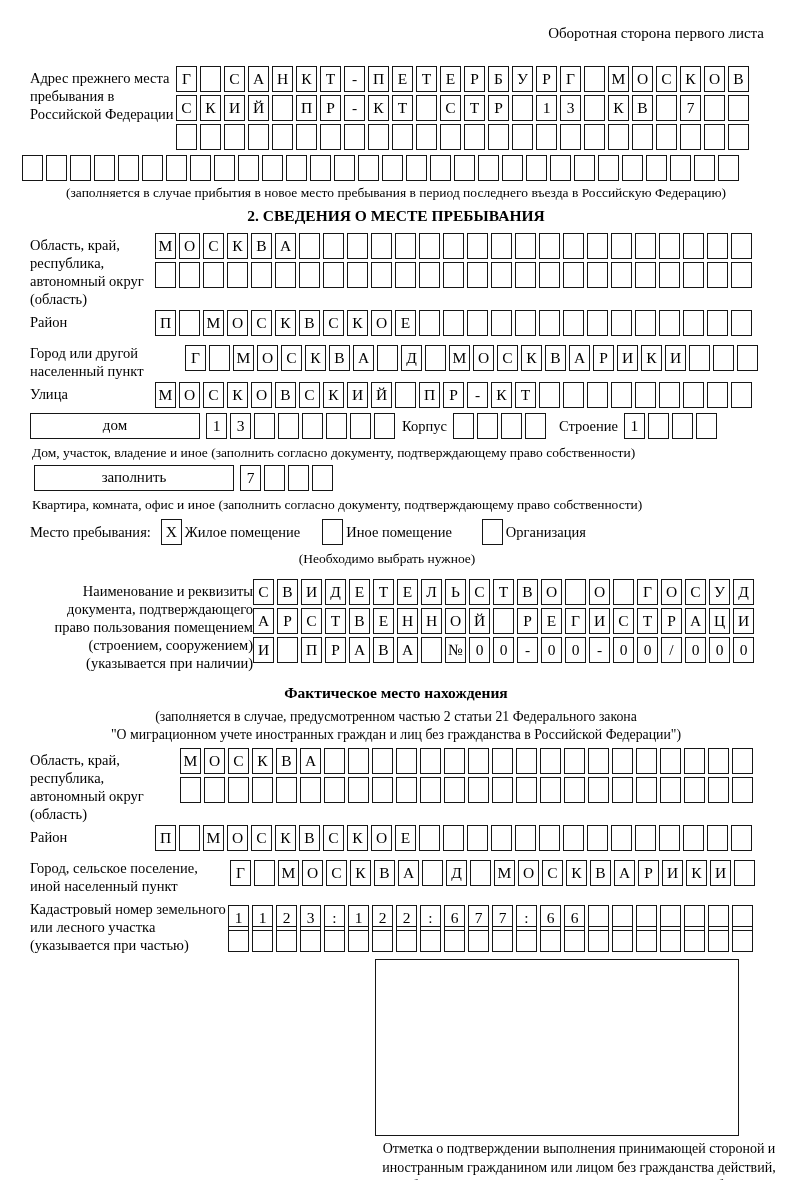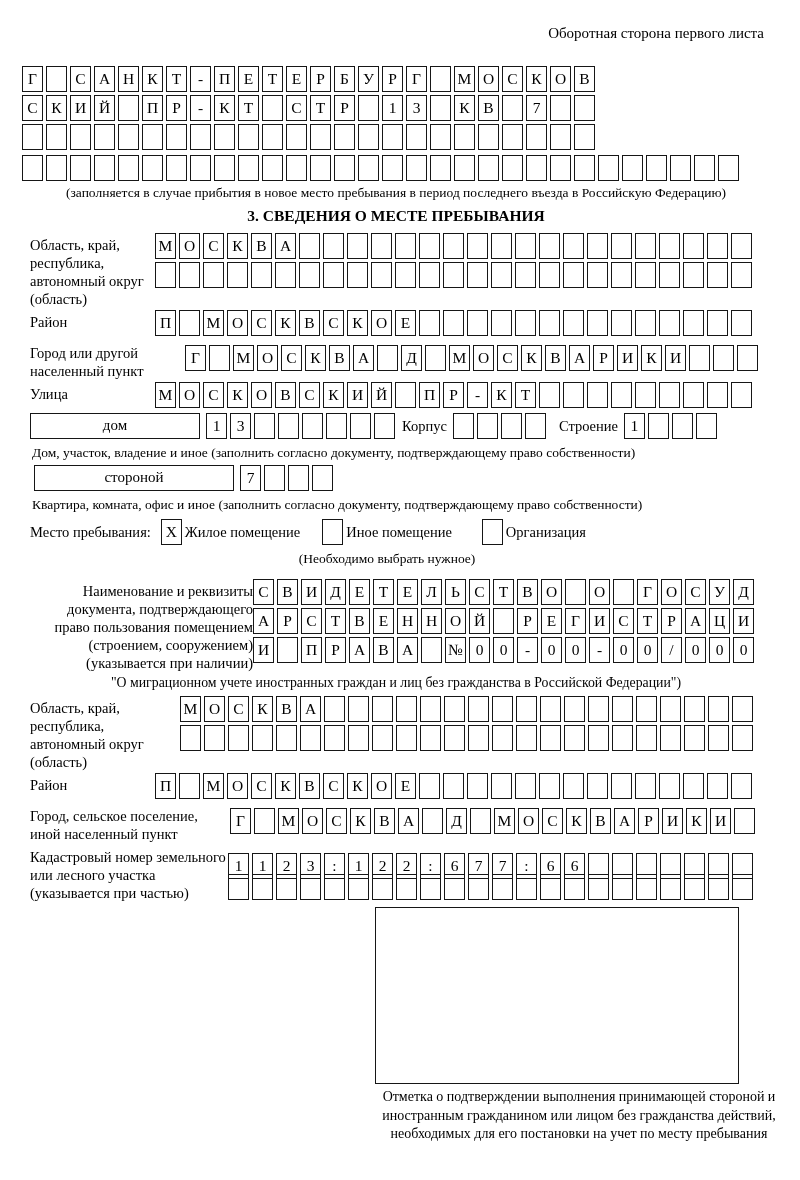--- a/index.html
+++ b/index.html
@@ -54,30 +54,31 @@
   .pt4 { padding-top: 4px; }
 </style>
 </head>
 <body>
 
 <div class="page">
 
   <div class="header-note">Оборотная сторона первого листа</div>
 
   <div class="form-row">
+    <div class="lbl w148">Адрес прежнего места пребывания в Российской Федерации</div>
     <div>
       <div class="grid-row"><span class="cell">Г</span><span class="cell"></span><span class="cell">С</span><span class="cell">А</span><span class="cell">Н</span><span class="cell">К</span><span class="cell">Т</span><span class="cell">-</span><span class="cell">П</span><span class="cell">Е</span><span class="cell">Т</span><span class="cell">Е</span><span class="cell">Р</span><span class="cell">Б</span><span class="cell">У</span><span class="cell">Р</span><span class="cell">Г</span><span class="cell"></span><span class="cell">М</span><span class="cell">О</span><span class="cell">С</span><span class="cell">К</span><span class="cell">О</span><span class="cell">В</span></div>
       <div class="grid-row"><span class="cell">С</span><span class="cell">К</span><span class="cell">И</span><span class="cell">Й</span><span class="cell"></span><span class="cell">П</span><span class="cell">Р</span><span class="cell">-</span><span class="cell">К</span><span class="cell">Т</span><span class="cell"></span><span class="cell">С</span><span class="cell">Т</span><span class="cell">Р</span><span class="cell"></span><span class="cell">1</span><span class="cell">3</span><span class="cell"></span><span class="cell">К</span><span class="cell">В</span><span class="cell"></span><span class="cell">7</span><span class="cell"></span><span class="cell"></span></div>
       <div class="grid-row"><span class="cell"></span><span class="cell"></span><span class="cell"></span><span class="cell"></span><span class="cell"></span><span class="cell"></span><span class="cell"></span><span class="cell"></span><span class="cell"></span><span class="cell"></span><span class="cell"></span><span class="cell"></span><span class="cell"></span><span class="cell"></span><span class="cell"></span><span class="cell"></span><span class="cell"></span><span class="cell"></span><span class="cell"></span><span class="cell"></span><span class="cell"></span><span class="cell"></span><span class="cell"></span><span class="cell"></span></div>
     </div>
   </div>
   <div class="grid-row"><span class="cell"></span><span class="cell"></span><span class="cell"></span><span class="cell"></span><span class="cell"></span><span class="cell"></span><span class="cell"></span><span class="cell"></span><span class="cell"></span><span class="cell"></span><span class="cell"></span><span class="cell"></span><span class="cell"></span><span class="cell"></span><span class="cell"></span><span class="cell"></span><span class="cell"></span><span class="cell"></span><span class="cell"></span><span class="cell"></span><span class="cell"></span><span class="cell"></span><span class="cell"></span><span class="cell"></span><span class="cell"></span><span class="cell"></span><span class="cell"></span><span class="cell"></span><span class="cell"></span><span class="cell"></span></div>
   <div class="note mb6">(заполняется в случае прибытия в новое место пребывания в период последнего въезда в Российскую Федерацию)</div>
 
-  <div class="sec-title">3. СВЕДЕНИЯ О МЕСТЕ ПРЕБЫВАНИЯ</div>
+  <div class="sec-title">2. СВЕДЕНИЯ О МЕСТЕ ПРЕБЫВАНИЯ</div>
 
   <div class="form-row">
     <div class="lbl w127">Область, край, республика, автономный округ (область)</div>
     <div>
       <div class="grid-row"><span class="cell">М</span><span class="cell">О</span><span class="cell">С</span><span class="cell">К</span><span class="cell">В</span><span class="cell">А</span><span class="cell"></span><span class="cell"></span><span class="cell"></span><span class="cell"></span><span class="cell"></span><span class="cell"></span><span class="cell"></span><span class="cell"></span><span class="cell"></span><span class="cell"></span><span class="cell"></span><span class="cell"></span><span class="cell"></span><span class="cell"></span><span class="cell"></span><span class="cell"></span><span class="cell"></span><span class="cell"></span><span class="cell"></span></div>
       <div class="grid-row"><span class="cell"></span><span class="cell"></span><span class="cell"></span><span class="cell"></span><span class="cell"></span><span class="cell"></span><span class="cell"></span><span class="cell"></span><span class="cell"></span><span class="cell"></span><span class="cell"></span><span class="cell"></span><span class="cell"></span><span class="cell"></span><span class="cell"></span><span class="cell"></span><span class="cell"></span><span class="cell"></span><span class="cell"></span><span class="cell"></span><span class="cell"></span><span class="cell"></span><span class="cell"></span><span class="cell"></span><span class="cell"></span></div>
     </div>
   </div>
 
   <div class="form-row">
@@ -101,21 +102,21 @@
     <div class="grid-row"><span class="cell">1</span><span class="cell">3</span><span class="cell"></span><span class="cell"></span><span class="cell"></span><span class="cell"></span><span class="cell"></span><span class="cell"></span></div>
     <div class="inline-lbl" style="margin:0 6px 0 4px;">Корпус</div>
     <div class="grid-row"><span class="cell"></span><span class="cell"></span><span class="cell"></span><span class="cell"></span></div>
     <div class="inline-lbl" style="margin:0 6px 0 10px;">Строение</div>
     <div class="grid-row"><span class="cell">1</span><span class="cell"></span><span class="cell"></span><span class="cell"></span></div>
   </div>
   <div class="note" style="text-align:left; padding-left:10px; margin-bottom:4px;">Дом, участок, владение и иное (заполнить согласно документу, подтверждающему право собственности)</div>
 
   <div class="apt-row">
     <div style="width:12px"></div>
-    <div class="widebox" style="width:200px; margin-right:6px;">стороной</div>
+    <div class="widebox" style="width:200px; margin-right:6px;">заполнить</div>
     <div class="grid-row"><span class="cell">7</span><span class="cell"></span><span class="cell"></span><span class="cell"></span></div>
   </div>
   <div class="note" style="text-align:left; padding-left:10px; margin-bottom:6px;">Квартира, комната, офис и иное (заполнить согласно документу, подтверждающему право собственности)</div>
 
   <div class="stay-row">
     <div style="width:8px"></div>
     <div class="inline-lbl">Место пребывания:</div>
     <div class="grid-row"><span class="cell">X</span></div>
     <div class="inline-lbl" style="margin-right:22px;">Жилое помещение</div>
     <div class="grid-row"><span class="cell"></span></div>
@@ -127,20 +128,22 @@
 
   <div class="form-row">
     <div class="lbl w225">Наименование и реквизиты документа, подтверждающего право пользования помещением (строением, сооружением) (указывается при наличии)</div>
     <div>
       <div class="grid-row"><span class="cell">С</span><span class="cell">В</span><span class="cell">И</span><span class="cell">Д</span><span class="cell">Е</span><span class="cell">Т</span><span class="cell">Е</span><span class="cell">Л</span><span class="cell">Ь</span><span class="cell">С</span><span class="cell">Т</span><span class="cell">В</span><span class="cell">О</span><span class="cell"></span><span class="cell">О</span><span class="cell"></span><span class="cell">Г</span><span class="cell">О</span><span class="cell">С</span><span class="cell">У</span><span class="cell">Д</span></div>
       <div class="grid-row"><span class="cell">А</span><span class="cell">Р</span><span class="cell">С</span><span class="cell">Т</span><span class="cell">В</span><span class="cell">Е</span><span class="cell">Н</span><span class="cell">Н</span><span class="cell">О</span><span class="cell">Й</span><span class="cell"></span><span class="cell">Р</span><span class="cell">Е</span><span class="cell">Г</span><span class="cell">И</span><span class="cell">С</span><span class="cell">Т</span><span class="cell">Р</span><span class="cell">А</span><span class="cell">Ц</span><span class="cell">И</span></div>
       <div class="grid-row"><span class="cell">И</span><span class="cell"></span><span class="cell">П</span><span class="cell">Р</span><span class="cell">А</span><span class="cell">В</span><span class="cell">А</span><span class="cell"></span><span class="cell">№</span><span class="cell">0</span><span class="cell">0</span><span class="cell">-</span><span class="cell">0</span><span class="cell">0</span><span class="cell">-</span><span class="cell">0</span><span class="cell">0</span><span class="cell">/</span><span class="cell">0</span><span class="cell">0</span><span class="cell">0</span></div>
     </div>
   </div>
 
+  <div class="sec-title" style="margin-top:12px; margin-bottom:6px;">Фактическое место нахождения</div>
+  <div class="fact-note">(заполняется в случае, предусмотренном частью 2 статьи 21 Федерального закона</div>
   <div class="fact-note mb4">"О миграционном учете иностранных граждан и лиц без гражданства в Российской Федерации")</div>
 
   <div class="form-row">
     <div class="lbl w152">Область, край, республика, автономный округ (область)</div>
     <div>
       <div class="grid-row"><span class="cell">М</span><span class="cell">О</span><span class="cell">С</span><span class="cell">К</span><span class="cell">В</span><span class="cell">А</span><span class="cell"></span><span class="cell"></span><span class="cell"></span><span class="cell"></span><span class="cell"></span><span class="cell"></span><span class="cell"></span><span class="cell"></span><span class="cell"></span><span class="cell"></span><span class="cell"></span><span class="cell"></span><span class="cell"></span><span class="cell"></span><span class="cell"></span><span class="cell"></span><span class="cell"></span><span class="cell"></span></div>
       <div class="grid-row"><span class="cell"></span><span class="cell"></span><span class="cell"></span><span class="cell"></span><span class="cell"></span><span class="cell"></span><span class="cell"></span><span class="cell"></span><span class="cell"></span><span class="cell"></span><span class="cell"></span><span class="cell"></span><span class="cell"></span><span class="cell"></span><span class="cell"></span><span class="cell"></span><span class="cell"></span><span class="cell"></span><span class="cell"></span><span class="cell"></span><span class="cell"></span><span class="cell"></span><span class="cell"></span><span class="cell"></span></div>
     </div>
   </div>
 

